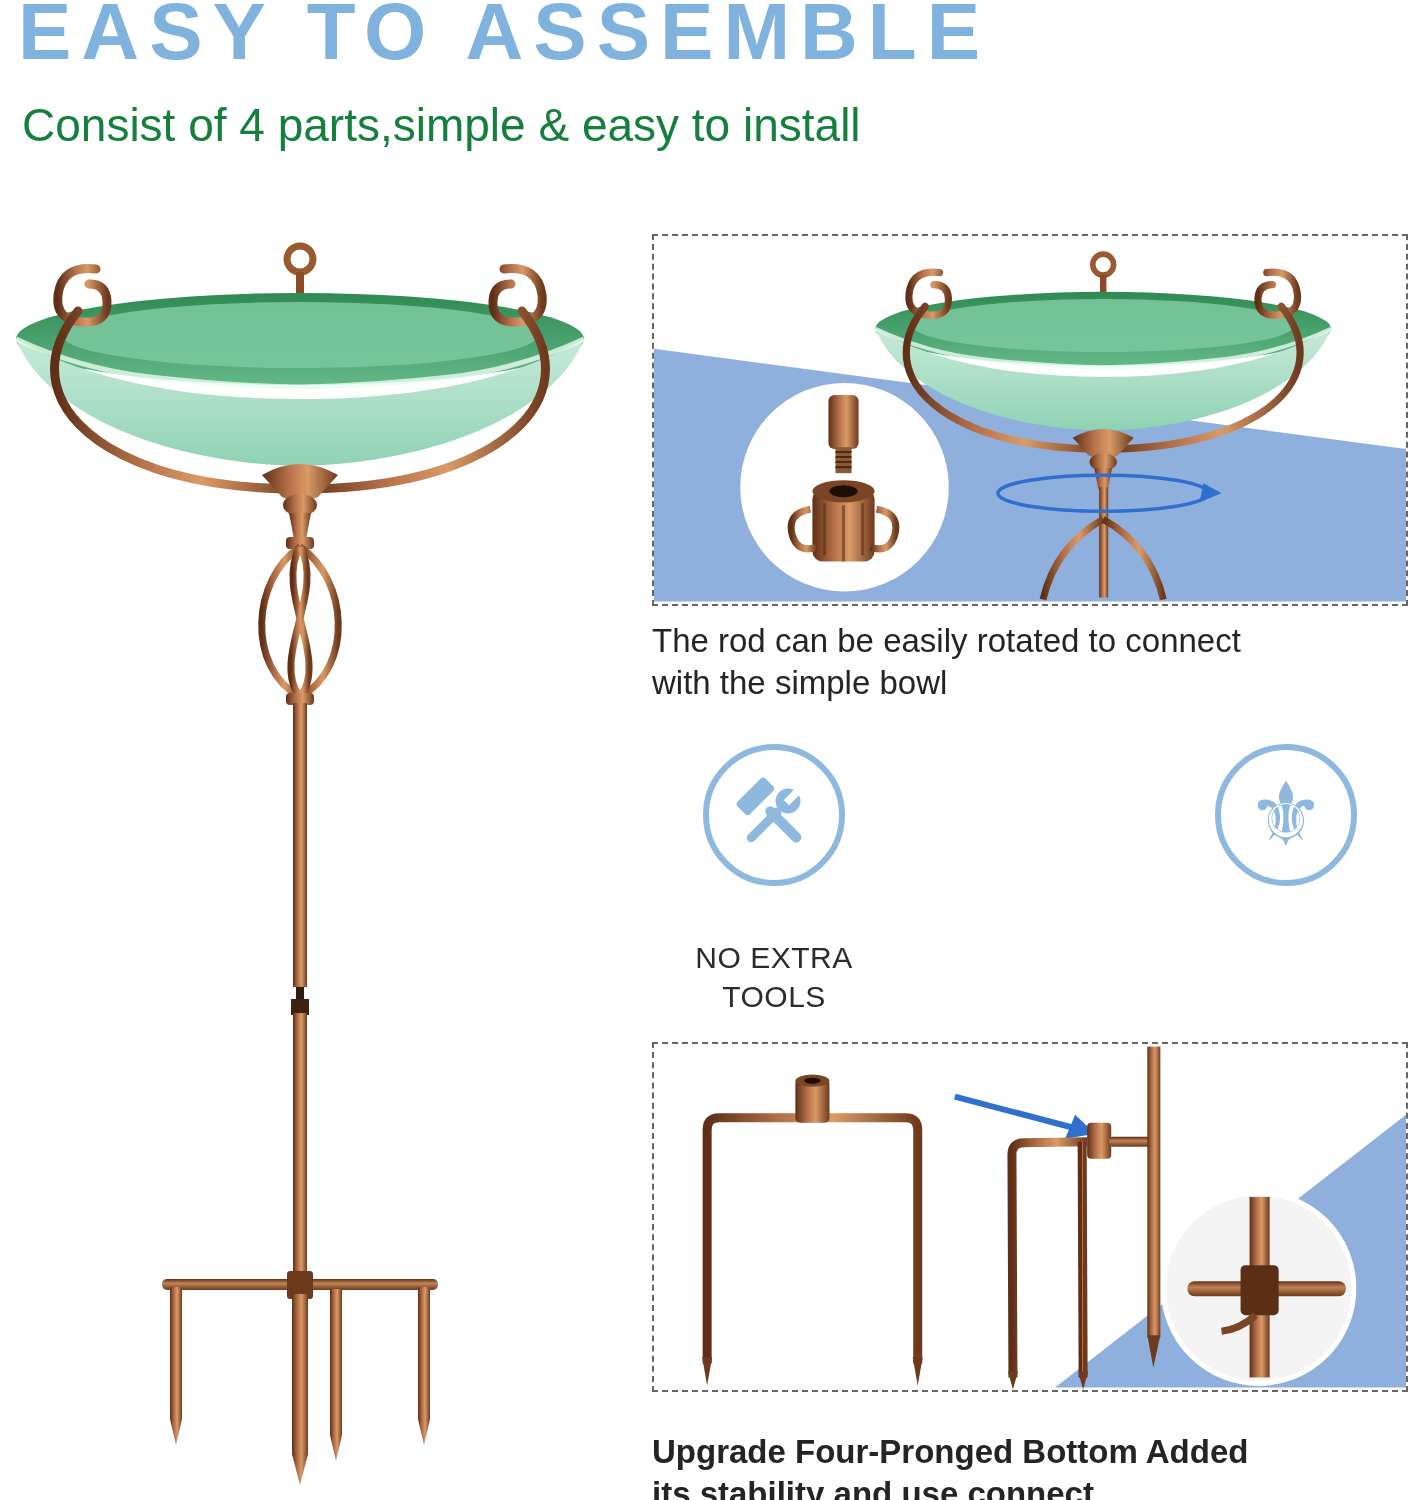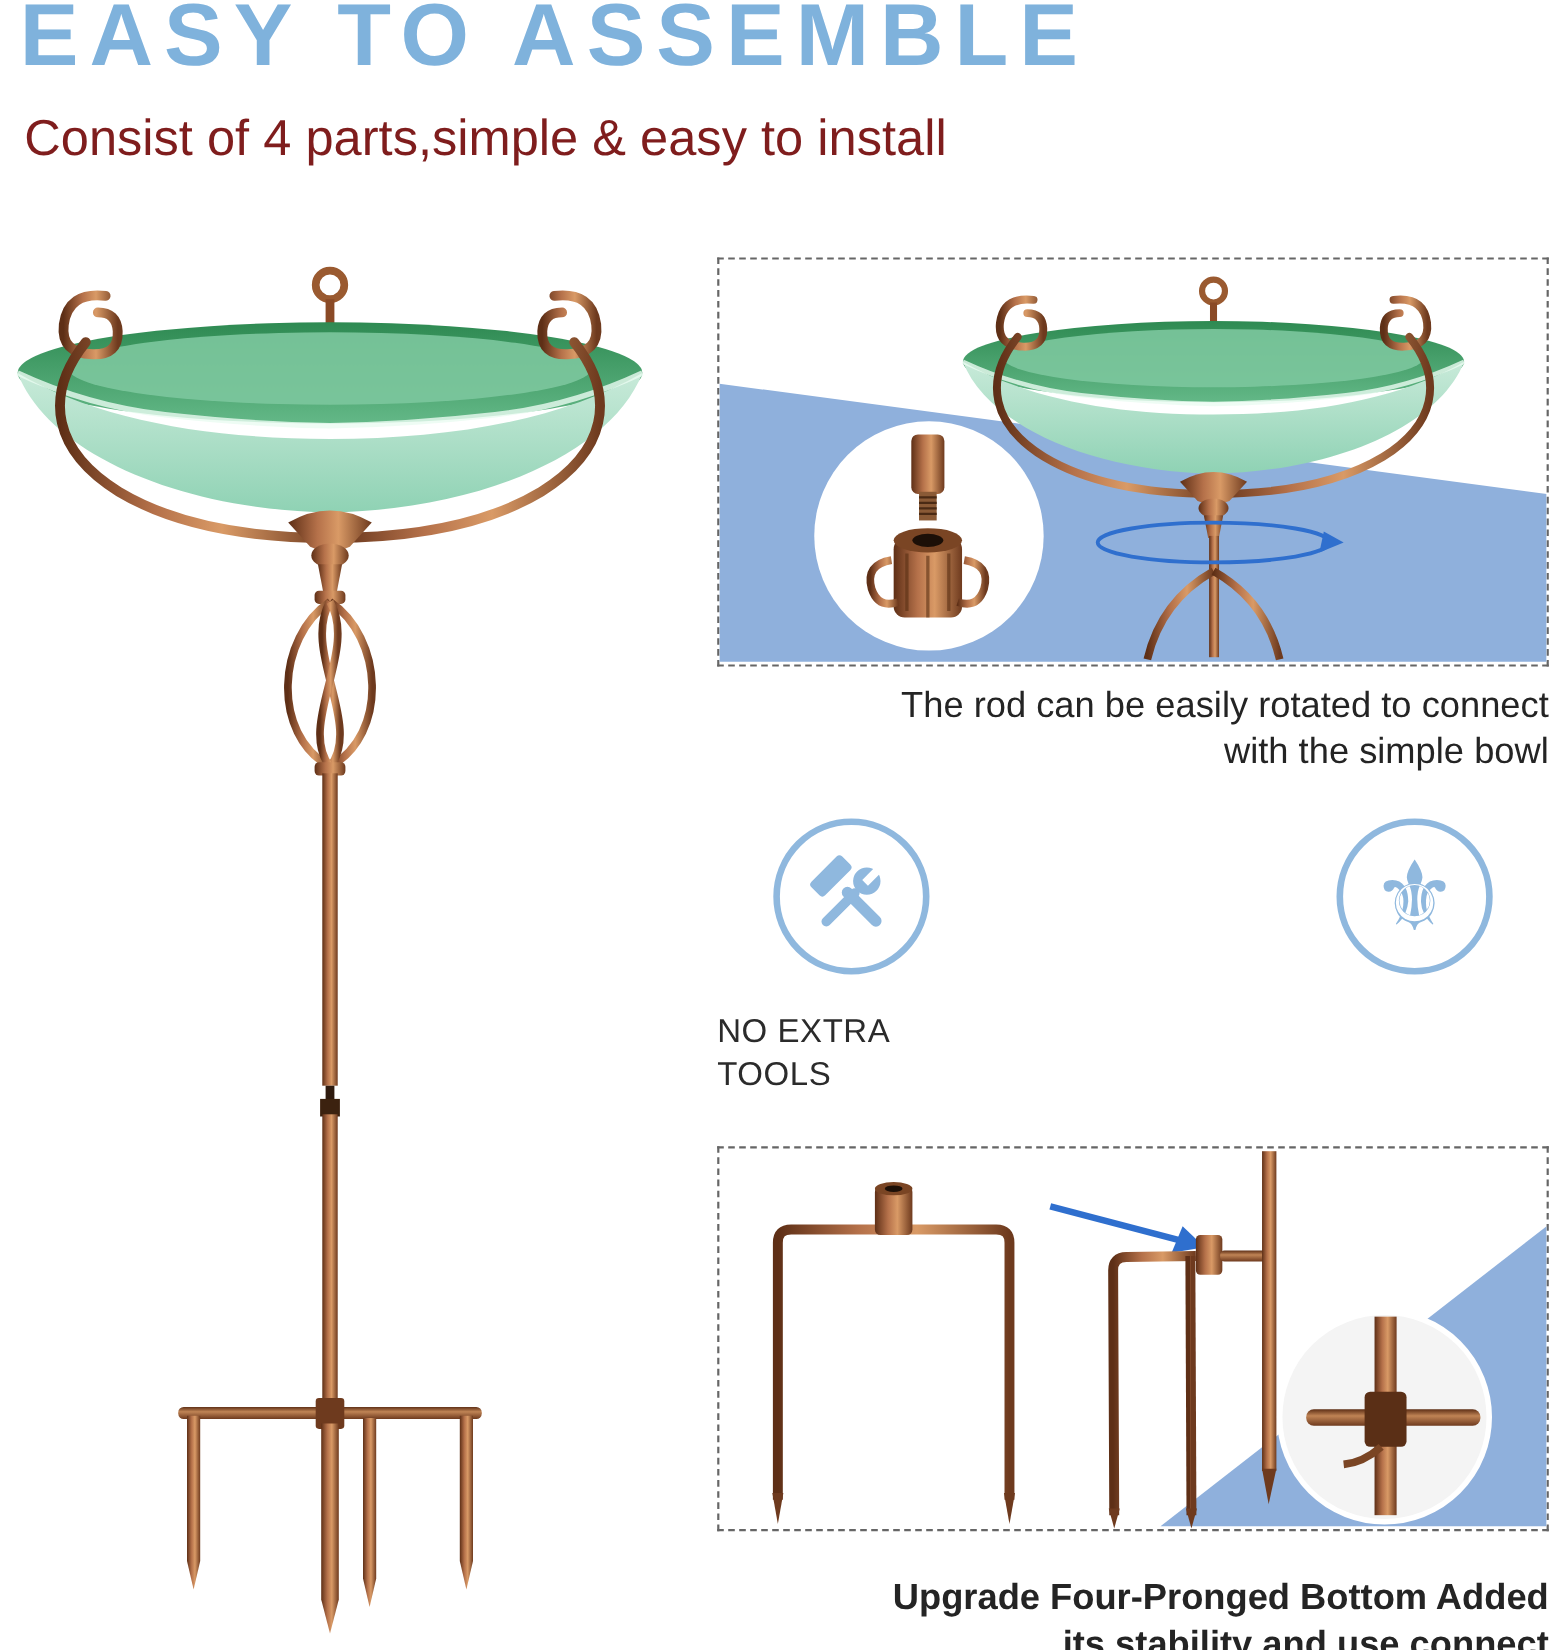--- a/index.html
+++ b/index.html
@@ -8,52 +8,52 @@
     width:1418px; height:1500px; position:relative; overflow:hidden;
     font-family:"Liberation Sans", sans-serif;
   }
   .title {
     position:absolute; left:18px; top:-10px;
     font-size:80px; font-weight:bold; letter-spacing:10px; line-height:1.05;
     color:#7fb2dc; white-space:nowrap;
   }
   .subtitle {
     position:absolute; left:22px; top:98px;
-    font-size:46px; color:#7f1d1d; white-space:nowrap;
+    font-size:46px; color:#15803d; white-space:nowrap;
   }
   .product { position:absolute; left:0; top:238px; width:640px; height:1262px; }
   .product svg { display:block; width:100%; height:100%; }
 
   .panel {
     position:absolute; left:652px; width:756px;
     border:2px dashed #666; background:#fff;
   }
   .panel-top { top:234px; height:372px; }
   .panel-bottom { top:1042px; height:350px; }
   .panel svg { display:block; width:100%; height:100%; }
 
   .caption {
-    position:absolute; left:652px; width:756px; text-align:right;
+    position:absolute; left:652px; width:756px; text-align:left;
     font-size:33px; line-height:1.28; color:#242424;
   }
   .caption-top { top:620px; }
   .caption-bottom { top:1431px;font-weight:bold; }
 
   .features {
     position:absolute; left:652px; top:744px; width:756px;
     display:flex; justify-content:space-between;
   }
   .feature { width:244px; display:flex; flex-direction:column; align-items:center; }
   .feature-circle {
     width:142px; height:142px; border:6px solid #8fb8de; border-radius:50%;
     display:flex; align-items:center; justify-content:center; background:#fff;
   }
   .feature-circle svg { width:88px; height:88px; }
   .feature-label {
-    margin-top:32px; font-size:30px; color:#2b2b2b; text-align:left;
+    margin-top:52px; font-size:30px; color:#2b2b2b; text-align:center;
     letter-spacing:0.5px; line-height:1.3;
   }
   .fleur {
     font-family:"DejaVu Sans", sans-serif;
     font-size:88px; line-height:1; color:#8fb8de;
   }
 </style>
 </head>
 <body>
 

